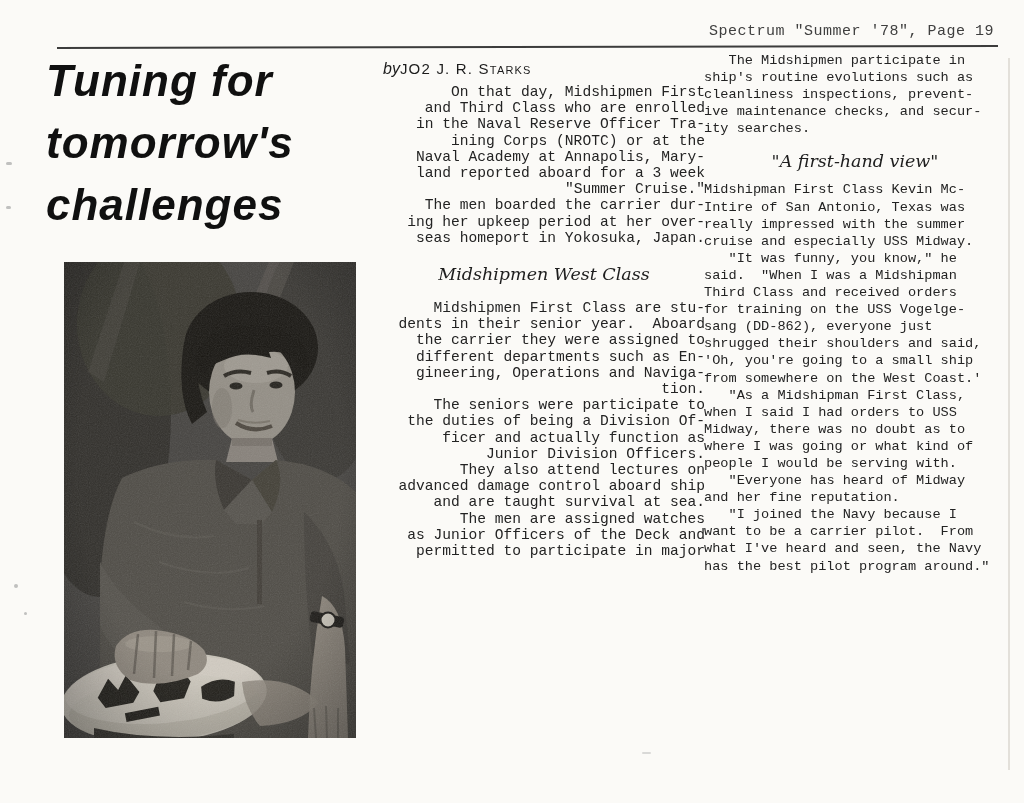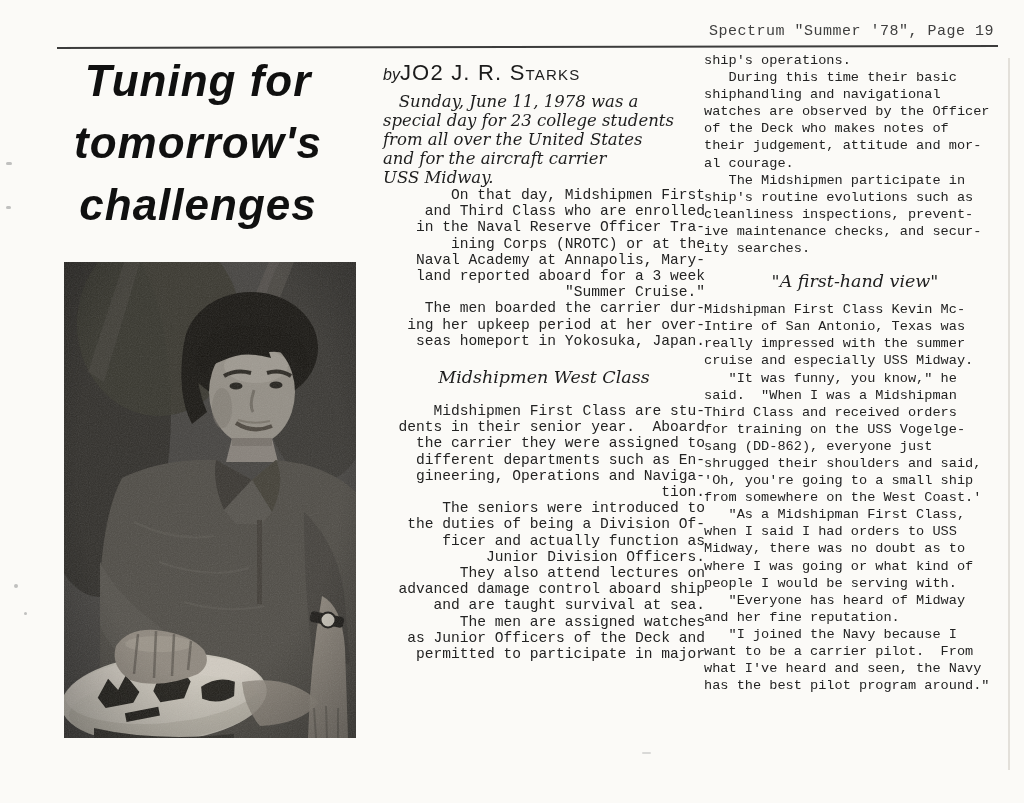--- a/index.html
+++ b/index.html
@@ -14,40 +14,40 @@
     color:#3f3f3f;letter-spacing:.5px;white-space:pre;
   }
   .rule{
     position:absolute;top:46px;left:57px;width:941px;height:2px;
     background:#3c3c3c;transform:rotate(-.12deg);
   }
   .headline{
     position:absolute;top:50px;left:46px;width:304px;margin:0;
     font-family:"Liberation Sans",sans-serif;font-style:italic;font-weight:700;
     font-size:44px;line-height:62px;letter-spacing:1px;color:#101010;
-    text-align:center;white-space:pre-line;
+    text-align:left;white-space:pre-line;
   }
   .photo{position:absolute;top:262px;left:64px;width:292px;height:476px;display:block;}
   .col{position:absolute;}
   .col-middle{top:60px;left:383px;width:322px;}
   .col-right{top:52px;left:704px;width:302px;}
   .col p,.col h3{margin:0;white-space:pre-wrap;}
   .col-middle p.body{font:14.6px/16.2px "Liberation Mono",monospace;color:#232323;text-align:right;}
   .col-right  p.body{font:13.6px/17.1px "Liberation Mono",monospace;color:#232323;}
   .script{font-family:"DejaVu Serif",serif;font-style:italic;font-weight:500;}
   .intro{font-size:16.5px;line-height:19px;margin:0 0 6px 0;color:#1e1e1e;}
   .subhead{text-align:center;font-size:17.5px;color:#1e1e1e;}
   .col-middle .subhead{margin:18px 0 16px;}
   .col-right  .subhead{margin:14px 0 10px;}
   .byline{
     font-family:"Liberation Sans",sans-serif;color:#1c1c1c;
     margin:0 0 6px 0;white-space:normal;
   }
   .byline .by{font-style:italic;font-size:16px;}
-  .byline .name{font-variant:small-caps;font-size:22px;letter-spacing:1.2px;font-weight:500;}
+  .byline .name{font-variant:small-caps;font-size:15px;letter-spacing:1.2px;font-weight:500;}
   .scan-edge{position:absolute;left:1008px;top:58px;width:2px;height:712px;background:#e3e0da;}
   .speck{position:absolute;background:#9a9a9a;border-radius:2px;opacity:.6;}
   .sp1{left:6px;top:162px;width:6px;height:3px;}
   .sp2{left:6px;top:206px;width:5px;height:3px;}
   .sp3{left:14px;top:584px;width:4px;height:4px;}
   .sp4{left:24px;top:612px;width:3px;height:3px;}
   .sp5{left:642px;top:752px;width:9px;height:2px;opacity:.35;}
 </style>
 </head>
 <body>
@@ -131,62 +131,50 @@
     <path d="M30,466 Q90,480 170,472 L170,476 L30,476 Z" fill="#35332e"></path>
 
     <rect width="292" height="476" fill="url(#vig)"></rect>
     <rect width="292" height="476" filter="url(#grain)" opacity=".16"></rect>
   </svg>
 
   <div class="col col-middle">
     <div class="byline">
       <span class="by">by</span><span class="name">JO2 J. R. Starks</span>
     </div>
-    <p class="script intro">   Sunday, June 11, 1978 was a
-special day for 23 college students
-from all over the United States
-and for the aircraft carrier
-USS Midway.</p>
     <p class="body">   On that day, Midshipmen First
 and Third Class who are enrolled
 in the Naval Reserve Officer Tra-
 ining Corps (NROTC) or at the
 Naval Academy at Annapolis, Mary-
 land reported aboard for a 3 week
 "Summer Cruise."</p>
     <p class="body">   The men boarded the carrier dur-
 ing her upkeep period at her over-
 seas homeport in Yokosuka, Japan.</p>
     <h3 class="script subhead">Midshipmen West Class</h3>
     <p class="body">   Midshipmen First Class are stu-
 dents in their senior year.  Aboard
 the carrier they were assigned to
 different departments such as En-
 gineering, Operations and Naviga-
 tion.</p>
-    <p class="body">   The seniors were introduced to
+    <p class="body">   The seniors were participate to
 the duties of being a Division Of-
 ficer and actually function as
 Junior Division Officers.</p>
     <p class="body">   They also attend lectures on
 advanced damage control aboard ship
 and are taught survival at sea.</p>
     <p class="body">   The men are assigned watches
 as Junior Officers of the Deck and
 permitted to participate in major</p>
   </div>
 
   <div class="col col-right">
-    <p class="body">ship's operations.
-   During this time their basic
-shiphandling and navigational
-watches are observed by the Officer
-of the Deck who makes notes of
-their judgement, attitude and mor-
-al courage.</p>
     <p class="body">   The Midshipmen participate in
 ship's routine evolutions such as
 cleanliness inspections, prevent-
 ive maintenance checks, and secur-
 ity searches.</p>
     <h3 class="script subhead">"A first-hand view"</h3>
     <p class="body">Midshipman First Class Kevin Mc-
 Intire of San Antonio, Texas was
 really impressed with the summer
 cruise and especially USS Midway.</p>

